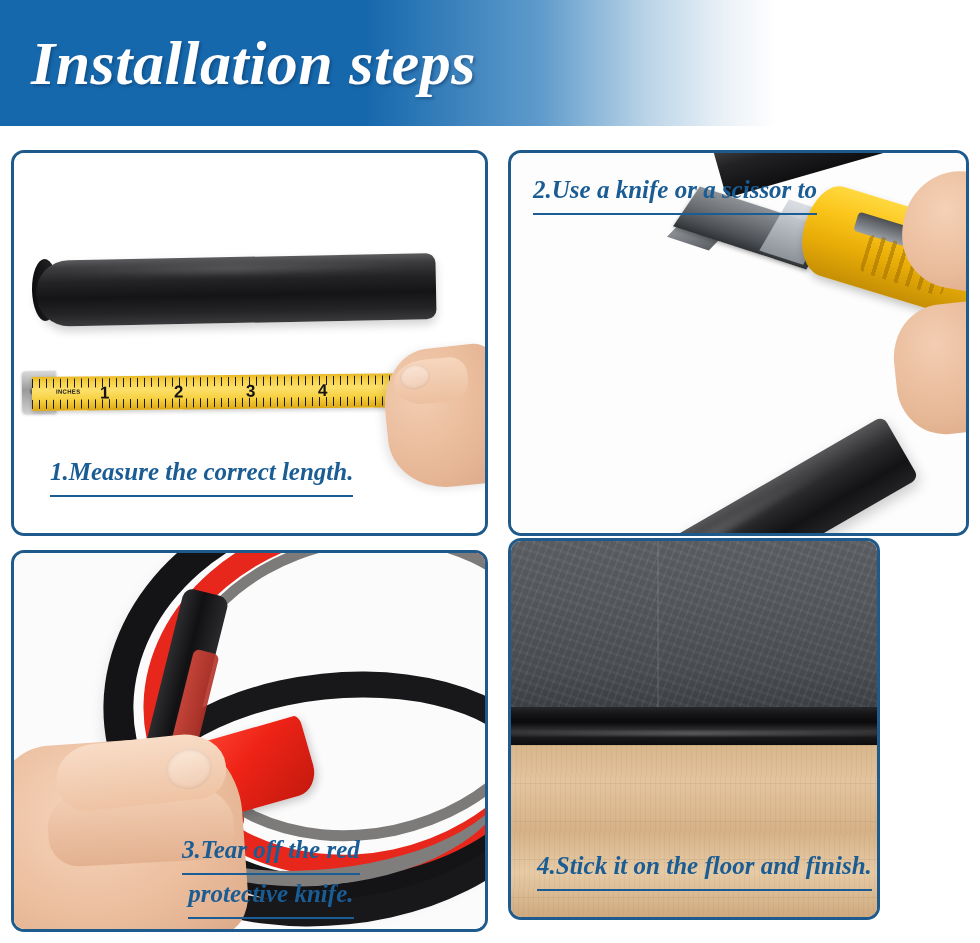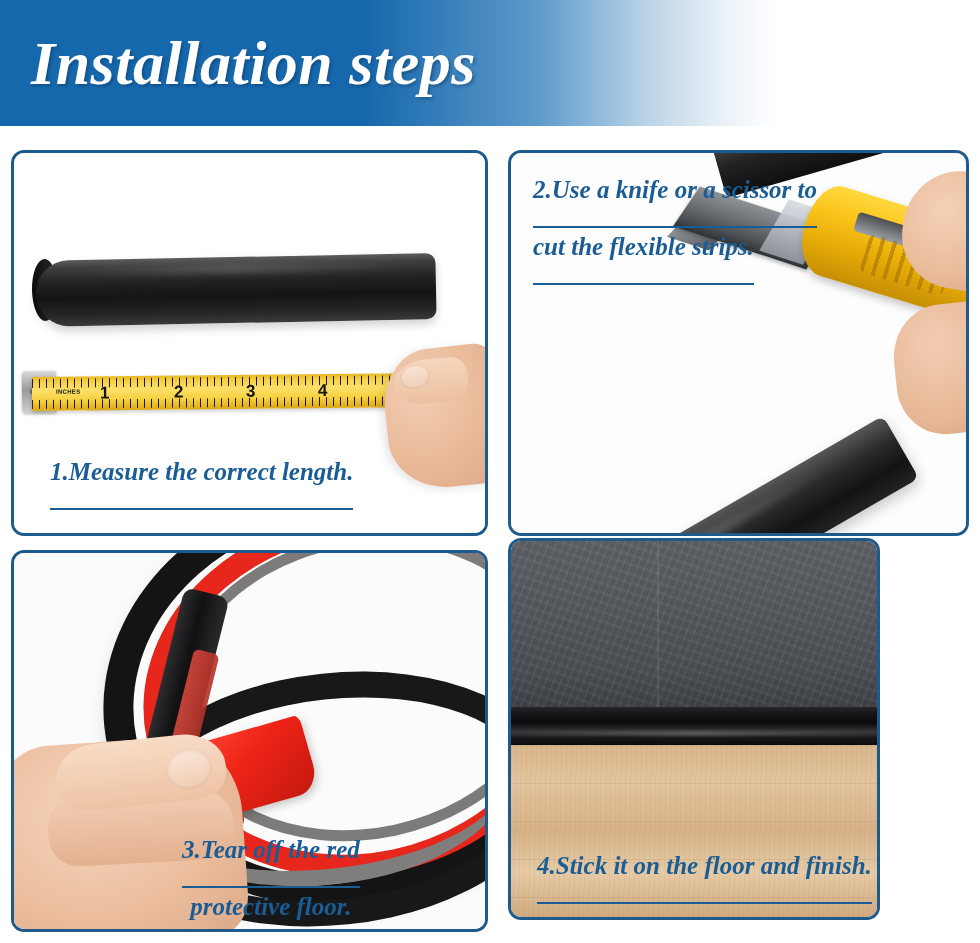--- a/index.html
+++ b/index.html
@@ -80,21 +80,21 @@
     font-weight: bold;
     color: #1a5c94;
     font-size: 25px;
     line-height: 38px;
     z-index: 40;
     white-space: nowrap;
   }
   .caption span {
     display: inline-block;
     border-bottom: 2px solid #1a5c94;
-    padding-bottom: 17px;
+    padding-bottom: 4px;
   }
   .cap-1 { left: 36px;  top: 300px; }
   .cap-2 { left: 22px;  top: 18px;  }
   .cap-3 { left: 168px; top: 278px; text-align: center; }
   .cap-4 { left: 26px;  top: 306px; }
 
   
   .p1-bg { position:absolute; inset:0; background:#ffffff; }
   .p1-strip {
     position: absolute;
@@ -457,21 +457,20 @@
       <div class="p2-blade-sleeve"></div>
       <div class="p2-handle"></div>
       <div class="p2-handle-slot"></div>
       <div class="p2-grip"></div>
       <div class="p2-thumb"></div>
       <div class="p2-hand"></div>
     </div>
 
     <div class="caption cap-2">
       <span>2.Use a knife or a scissor to</span><br>
-      <span>cut the flexible strips.</span>
     </div>
   </div>
 
   <div class="card" id="card-3">
     <div class="photo">
       <div class="p3-bg"></div>
       <div class="p3-coil-outer"></div>
       <div class="p3-coil-red"></div>
       <div class="p3-coil-gray"></div>
       <div class="p3-coil-inner"></div>
@@ -481,21 +480,21 @@
       <div class="p3-redflap"></div>
       <div class="p3-redflap2"></div>
       <div class="p3-hand"></div>
       <div class="p3-finger2"></div>
       <div class="p3-finger1"></div>
       <div class="p3-nail"></div>
     </div>
 
     <div class="caption cap-3">
       <span>3.Tear off the red</span><br>
-      <span>protective floor.</span>
+      <span>protective knife.</span>
     </div>
   </div>
 
   <div class="card" id="card-4">
     <div class="photo">
       <div class="p4-wall">
         <div class="p4-wall-seam"></div>
       </div>
       <div class="p4-trim"></div>
       <div class="p4-trim-gloss"></div>

